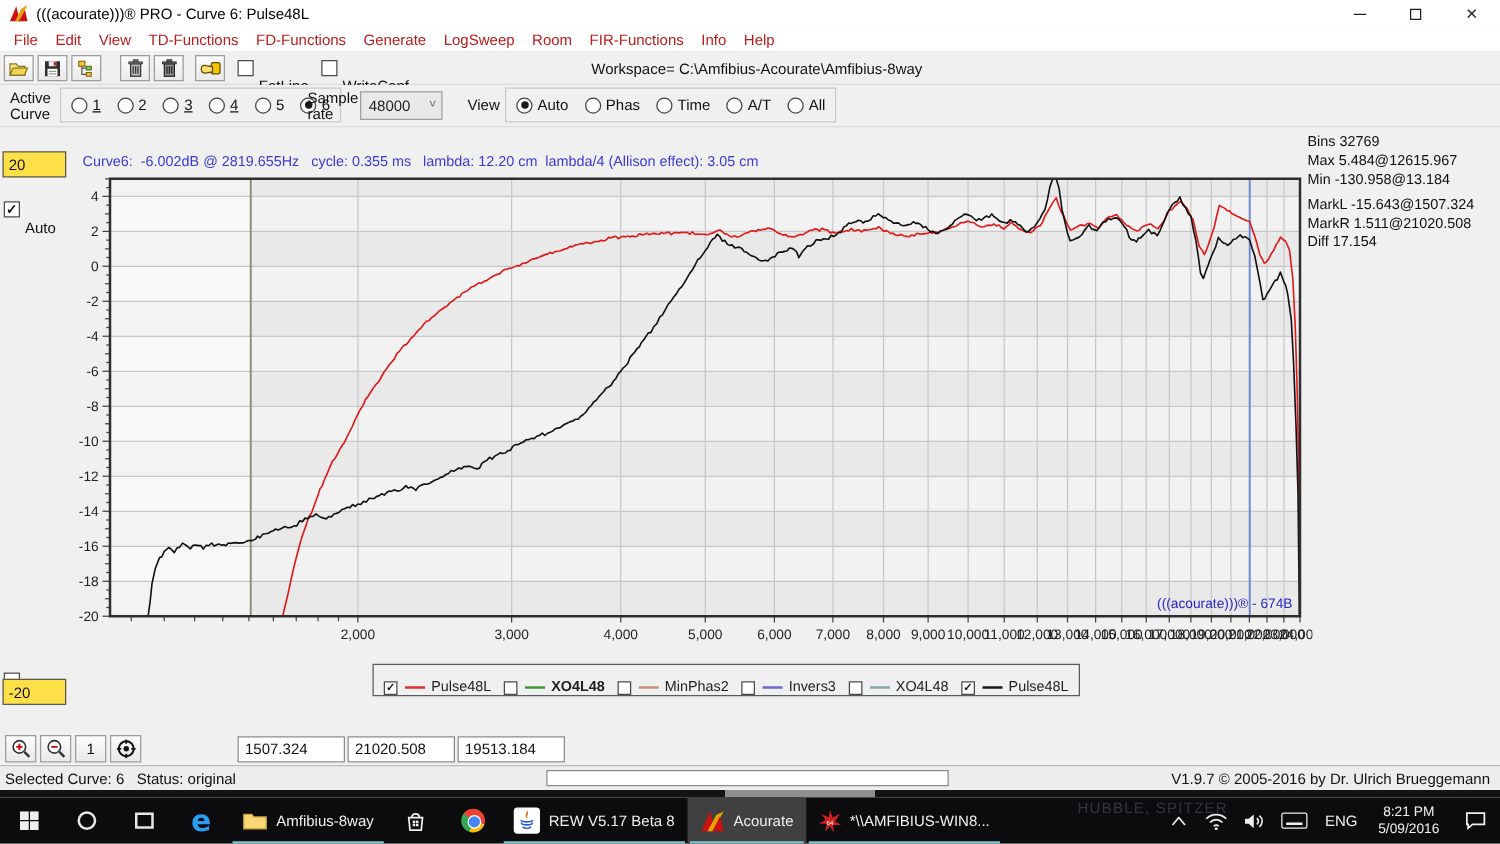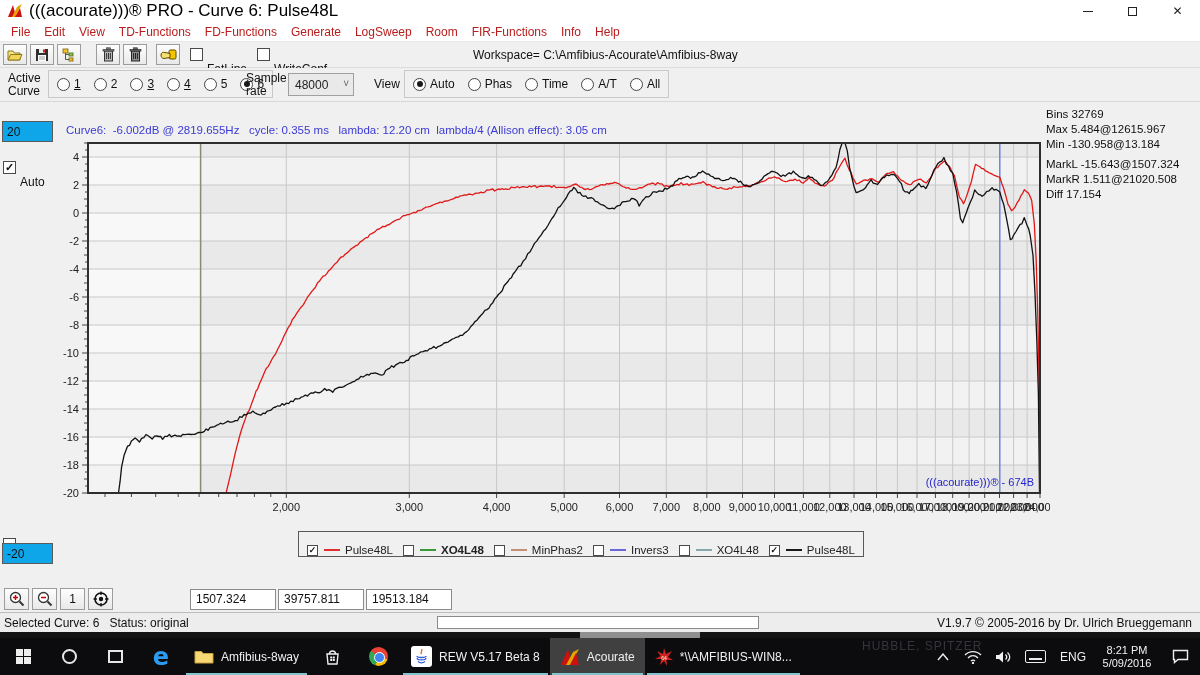--- a/index.html
+++ b/index.html
@@ -2,21 +2,21 @@
 <html><head>
 <meta charset="utf-8">
 <style>
   * { margin:0; padding:0; box-sizing:border-box; }
   html,body { width:1200px; height:675px; overflow:hidden; font-family:"Liberation Sans",sans-serif; background:#f0f0f0; }
   #app { position:relative; width:1200px; height:675px; }
 
   
   #titlebar { position:absolute; top:0; left:0; width:1200px; height:22px; background:#ffffff; display:flex; align-items:center; }
   #titlebar .app-icon { width:16px; height:14px; margin:0 6px 0 7px; }
-  #titlebar .title-text { font-size:17px; color:#000; }
+  #titlebar .title-text { font-size:12px; color:#000; }
   .win-controls { position:absolute; right:0; top:0; height:22px; display:flex; }
   .win-btn { width:45px; height:22px; display:flex; align-items:center; justify-content:center; color:#222; font-size:12px; }
   .min-glyph { width:10px; height:1px; background:#222; display:block; }
   .max-glyph { width:9px; height:9px; border:1px solid #222; display:block; }
 
   
   #menubar { position:absolute; top:22px; left:0; width:1200px; height:20px; background:#ffffff; display:flex; align-items:center; padding-left:4px; border-bottom:1px solid #e8e8e8; }
   .menu-item { font-size:12px; color:#b91c1c; padding:2px 7px; }
 
   
@@ -37,21 +37,21 @@
   .radio:last-child { margin-right:0; }
   .rb { width:13px; height:13px; border:1px solid #444; border-radius:50%; background:#fff; display:inline-flex; align-items:center; justify-content:center; }
   .rb.sel::after { content:""; width:6px; height:6px; border-radius:50%; background:#1a1a1a; }
   .radio .rlabel { font-size:12px; color:#111; margin-left:4px; }
   .rlabel.und { text-decoration:underline; }
   #samplerate-select { position:absolute; left:288px; top:5px; width:66px; height:23px; border:1px solid #a0a0a0; background:#e9e9e9; font-size:12px; color:#222; display:flex; align-items:center; padding-left:6px; }
   #samplerate-select .chev { position:absolute; right:4px; top:4px; color:#666; font-size:10px; }
 
   
   #main { position:absolute; top:102px; left:0; width:1200px; height:510px; background:#f0f0f0; }
-  .num-input { position:absolute; width:51px; height:21px; border:1px solid #5a5a5a; background:#0ea5e9; font-size:12px; color:#111; display:flex; align-items:center; padding-left:4px; }
+  .num-input { position:absolute; width:51px; height:21px; border:1px solid #5a5a5a; background:#fde047; font-size:12px; color:#111; display:flex; align-items:center; padding-left:4px; }
   .auto-box { position:absolute; display:flex; align-items:center; }
   #curve-info { position:absolute; left:66px; top:22px; font-size:11.5px; color:#3a3ad6; white-space:pre; }
   #chart-svg { position:absolute; left:40px; top:38px; }
   #stats-panel { position:absolute; left:1046px; top:5px; width:152px; font-size:11.5px; color:#111; line-height:15px; }
   .stats-group { margin-bottom:5px; }
   .stats-line { white-space:nowrap; overflow:hidden; }
 
   
   #legend { position:absolute; left:298px; top:429px; height:26px; border:1px solid #5a5a5a; background:#f0f0f0; display:flex; align-items:flex-end; padding:0 8px; }
   .lg-item { display:flex; align-items:center; margin-right:10px; }
@@ -523,21 +523,21 @@
           <circle cx="8" cy="8" r="6" fill="none" stroke="#111" stroke-width="1.6"></circle>
           <circle cx="8" cy="8" r="2.2" fill="#111"></circle>
           <line x1="8" y1="0.5" x2="8" y2="4" stroke="#111" stroke-width="1.4"></line>
           <line x1="8" y1="12" x2="8" y2="15.5" stroke="#111" stroke-width="1.4"></line>
           <line x1="0.5" y1="8" x2="4" y2="8" stroke="#111" stroke-width="1.4"></line>
           <line x1="12" y1="8" x2="15.5" y2="8" stroke="#111" stroke-width="1.4"></line>
         </svg>
       </div>
       <div id="valboxes">
         <div class="val-box">1507.324</div>
-        <div class="val-box">39757.811</div>
+        <div class="val-box">21020.508</div>
         <div class="val-box">19513.184</div>
       </div>
     </div>
   </div>
 
   <div id="statusbar">
     <span id="status-left">Selected Curve: 6   Status: original</span>
     <div id="progressbar"></div>
     <span id="status-right">V1.9.7 © 2005-2016 by Dr. Ulrich Brueggemann</span>
   </div>

